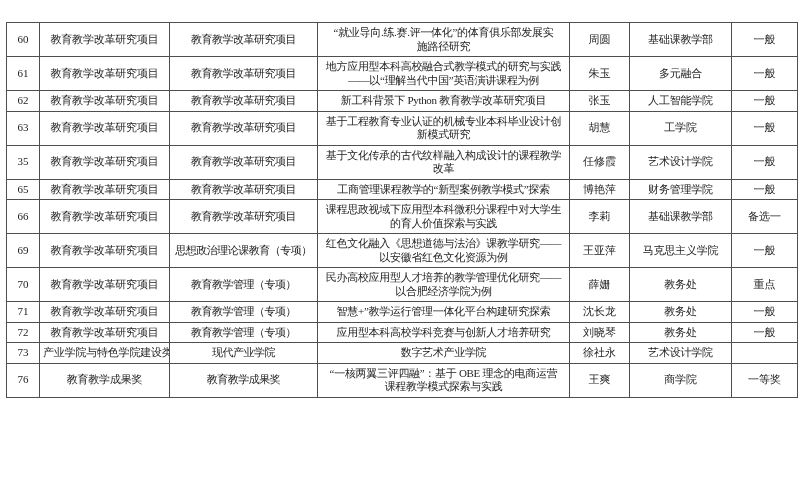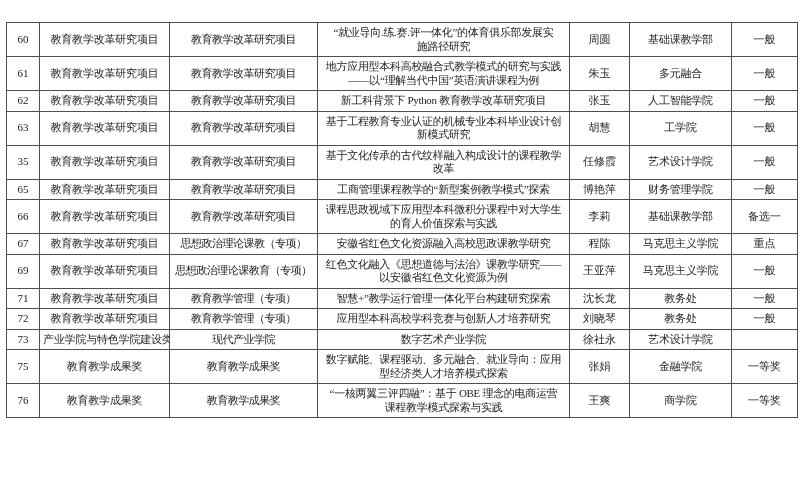--- a/index.html
+++ b/index.html
@@ -115,37 +115,38 @@
     <td class="c-no">66</td>
     <td class="c-cat">教育教学改革研究项目</td>
     <td class="c-sub">教育教学改革研究项目</td>
     <td class="c-title">课程思政视域下应用型本科微积分课程中对大学生
 的育人价值探索与实践</td>
     <td class="c-leader">李莉</td>
     <td class="c-dept">基础课教学部</td>
     <td class="c-level">备选一</td>
   </tr>
         <tr>
-    <td class="c-no">67</td>
-    <td class="c-cat">教育教学改革研究项目</td>
-    <td class="c-sub">思想政治理论课教（专项）</td>
-    <td class="c-title">安徽省红色文化资源融入高校思政课教学研究</td>
-    <td class="c-leader">程陈</td>
-    <td class="c-dept">马克思主义学院</td>
-    <td class="c-level">重点</td>
-  </tr>
-        <tr>
     <td class="c-no">69</td>
     <td class="c-cat">教育教学改革研究项目</td>
     <td class="c-sub">思想政治理论课教育（专项）</td>
     <td class="c-title">红色文化融入《思想道德与法治》课教学研究——
 以安徽省红色文化资源为例</td>
     <td class="c-leader">王亚萍</td>
     <td class="c-dept">马克思主义学院</td>
     <td class="c-level">一般</td>
+  </tr>
+        <tr>
+    <td class="c-no">70</td>
+    <td class="c-cat">教育教学改革研究项目</td>
+    <td class="c-sub">教育教学管理（专项）</td>
+    <td class="c-title">民办高校应用型人才培养的教学管理优化研究——
+以合肥经济学院为例</td>
+    <td class="c-leader">薛姗</td>
+    <td class="c-dept">教务处</td>
+    <td class="c-level">重点</td>
   </tr>
         <tr>
     <td class="c-no">71</td>
     <td class="c-cat">教育教学改革研究项目</td>
     <td class="c-sub">教育教学管理（专项）</td>
     <td class="c-title">智慧+”教学运行管理一体化平台构建研究探索</td>
     <td class="c-leader">沈长龙</td>
     <td class="c-dept">教务处</td>
     <td class="c-level">一般</td>
   </tr>
@@ -161,30 +162,20 @@
         <tr>
     <td class="c-no">73</td>
     <td class="c-cat">产业学院与特色学院建设类</td>
     <td class="c-sub">现代产业学院</td>
     <td class="c-title">数字艺术产业学院</td>
     <td class="c-leader">徐社永</td>
     <td class="c-dept">艺术设计学院</td>
     <td class="c-level"></td>
   </tr>
         <tr>
-    <td class="c-no">75</td>
-    <td class="c-cat">教育教学成果奖</td>
-    <td class="c-sub">教育教学成果奖</td>
-    <td class="c-title">数字赋能、课程驱动、多元融合、就业导向：应用
-型经济类人才培养模式探索</td>
-    <td class="c-leader">张娟</td>
-    <td class="c-dept">金融学院</td>
-    <td class="c-level">一等奖</td>
-  </tr>
-        <tr>
     <td class="c-no">76</td>
     <td class="c-cat">教育教学成果奖</td>
     <td class="c-sub">教育教学成果奖</td>
     <td class="c-title">“一核两翼三评四融”：基于 OBE 理念的电商运营
 课程教学模式探索与实践</td>
     <td class="c-leader">王爽</td>
     <td class="c-dept">商学院</td>
     <td class="c-level">一等奖</td>
   </tr>
       </tbody>

